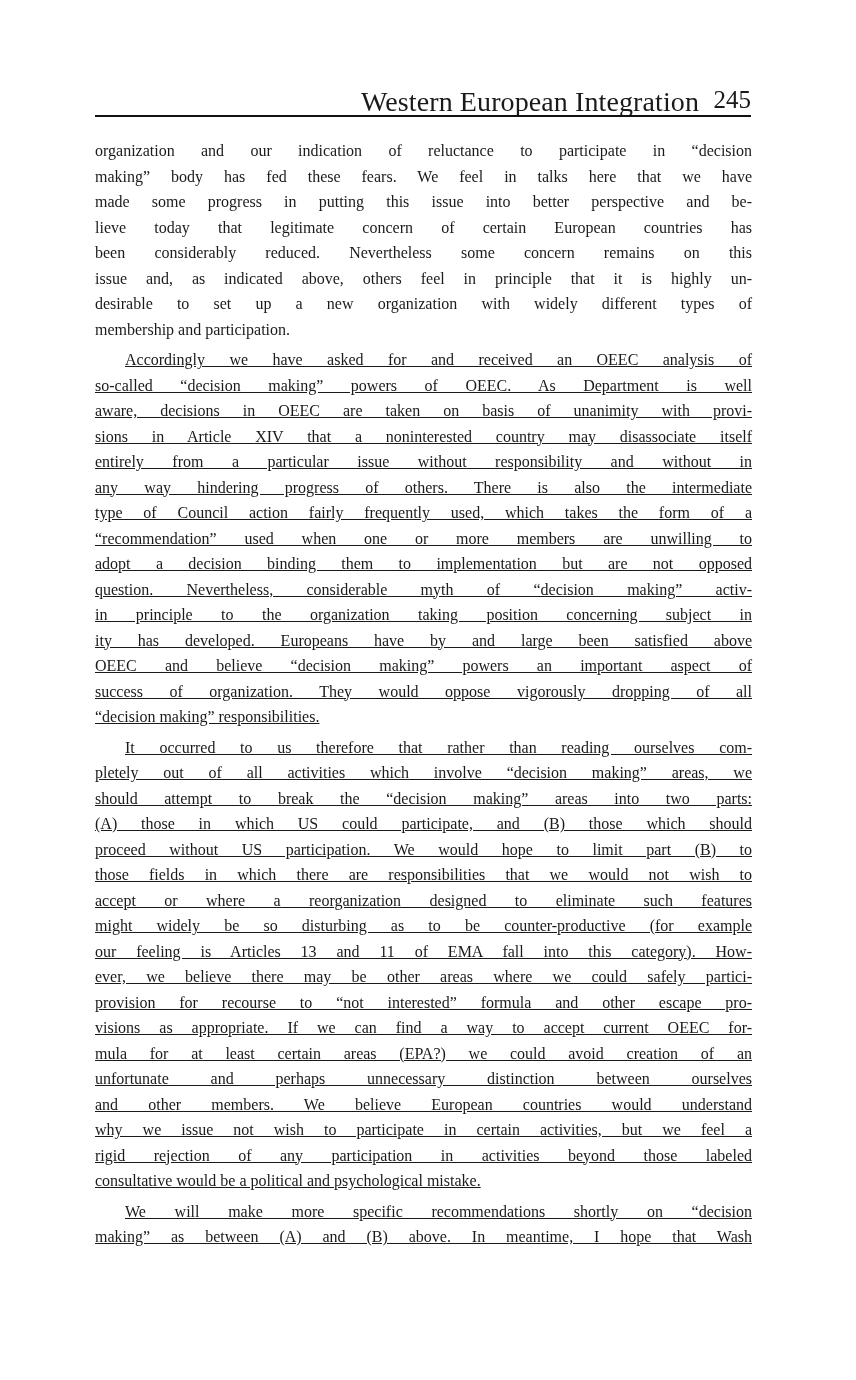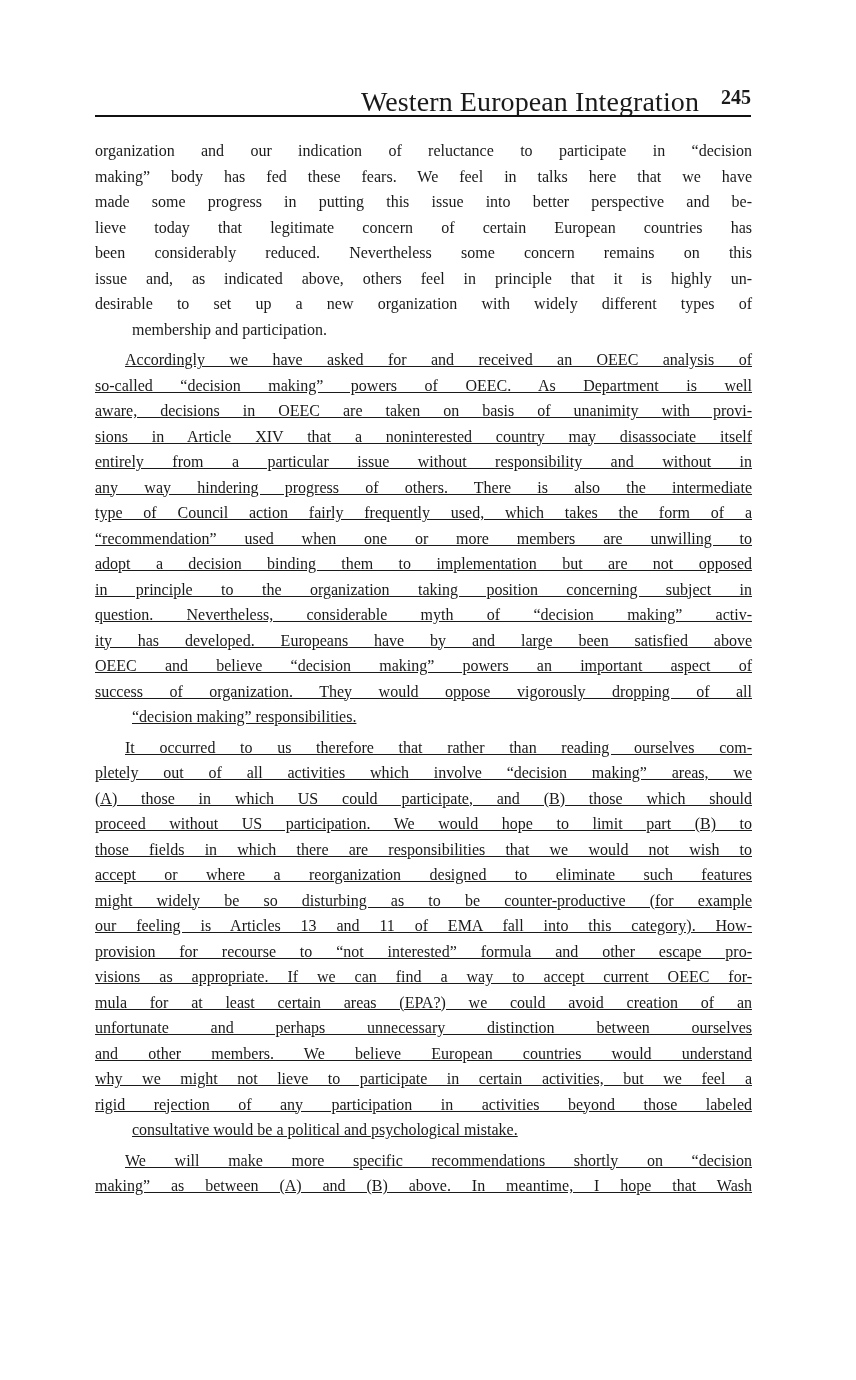--- a/index.html
+++ b/index.html
@@ -1,26 +1,26 @@
 <!DOCTYPE html>
 <html><head>
 <meta charset="utf-8">
 <style>
   html, body { margin:0; padding:0; background:#ffffff; }
   body { width:856px; height:1380px; position:relative; overflow:hidden;
          font-family:"Liberation Serif","DejaVu Serif",serif; color:#1a1a1a; }
   .header { position:absolute; left:95px; top:86px; width:656px; height:28px; }
   .header-title { position:absolute; right:52px; top:0; font-size:28px; letter-spacing:0.1px; }
-  .header-page { position:absolute; right:0; top:0; font-size:20px;font-weight:bold; }
+  .header-page { position:absolute; right:0; top:0; font-size:25px; }
   .header-rule { position:absolute; left:95px; top:115px; width:656px; height:2px; background:#111; }
   .body { position:absolute; left:95px; top:138px; width:657px; }
   .para { margin:0; padding:0; }
   .line { display:block; height:25.5px; line-height:25.5px; font-size:16px;
           text-align:justify; text-align-last:justify; white-space:nowrap; overflow:visible; }
-  .line.last { text-align-last:left;margin-left:37px; }
+  .line.last { text-align-last:left; }
   .line.indent { text-indent:30px; }
   .para + .para { margin-top:5px;text-decoration:underline; }
 </style>
 </head>
 <body>
 
 <div class="header">
   <span class="header-title">Western European Integration</span>
   <span class="header-page">245</span>
 </div>
@@ -40,42 +40,44 @@
     <div class="para">
       <span class="line indent">Accordingly we have asked for and received an OEEC analysis of</span>
       <span class="line">so-called “decision making” powers of OEEC. As Department is well</span>
       <span class="line">aware, decisions in OEEC are taken on basis of unanimity with provi-</span>
       <span class="line">sions in Article XIV that a noninterested country may disassociate itself</span>
       <span class="line">entirely from a particular issue without responsibility and without in</span>
       <span class="line">any way hindering progress of others. There is also the intermediate</span>
       <span class="line">type of Council action fairly frequently used, which takes the form of a</span>
       <span class="line">“recommendation” used when one or more members are unwilling to</span>
       <span class="line">adopt a decision binding them to implementation but are not opposed</span>
+      <span class="line">question. Nevertheless, considerable myth of “decision making” activ-</span>
       <span class="line">in principle to the organization taking position concerning subject in</span>
-      <span class="line">question. Nevertheless, considerable myth of “decision making” activ-</span>
       <span class="line">ity has developed. Europeans have by and large been satisfied above</span>
       <span class="line">OEEC and believe “decision making” powers an important aspect of</span>
       <span class="line">success of organization. They would oppose vigorously dropping of all</span>
       <span class="line last">“decision making” responsibilities.</span>
     </div>
     <div class="para">
       <span class="line indent">It occurred to us therefore that rather than reading ourselves com-</span>
       <span class="line">pletely out of all activities which involve “decision making” areas, we</span>
+      <span class="line">should attempt to break the “decision making” areas into two parts:</span>
       <span class="line">(A)  those in which US could participate, and (B)  those which should</span>
       <span class="line">proceed without US participation. We would hope to limit part (B) to</span>
       <span class="line">those fields in which there are responsibilities that we would not wish to</span>
       <span class="line">accept or where a reorganization designed to eliminate such features</span>
       <span class="line">might widely be so disturbing as to be counter-productive (for example</span>
       <span class="line">our feeling is Articles 13 and 11 of EMA fall into this category). How-</span>
+      <span class="line">ever, we believe there may be other areas where we could safely partici-</span>
       <span class="line">provision for recourse to “not interested” formula and other escape pro-</span>
       <span class="line">visions as appropriate. If we can find a way to accept current OEEC for-</span>
       <span class="line">mula for at least certain areas (EPA?) we could avoid creation of an</span>
       <span class="line">unfortunate and perhaps unnecessary distinction between ourselves</span>
       <span class="line">and other members. We believe European countries would understand</span>
-      <span class="line">why we might not lieve to participate in certain activities, but we feel a</span>
+      <span class="line">why we issue not wish to participate in certain activities, but we feel a</span>
       <span class="line">rigid rejection of any participation in activities beyond those labeled</span>
       <span class="line last">consultative would be a political and psychological mistake.</span>
     </div>
     <div class="para">
       <span class="line indent">We will make more specific recommendations shortly on “decision</span>
       <span class="line">making” as between (A) and (B) above. In meantime, I hope that Wash</span>
     </div>
   </div>
 
 </body></html>

